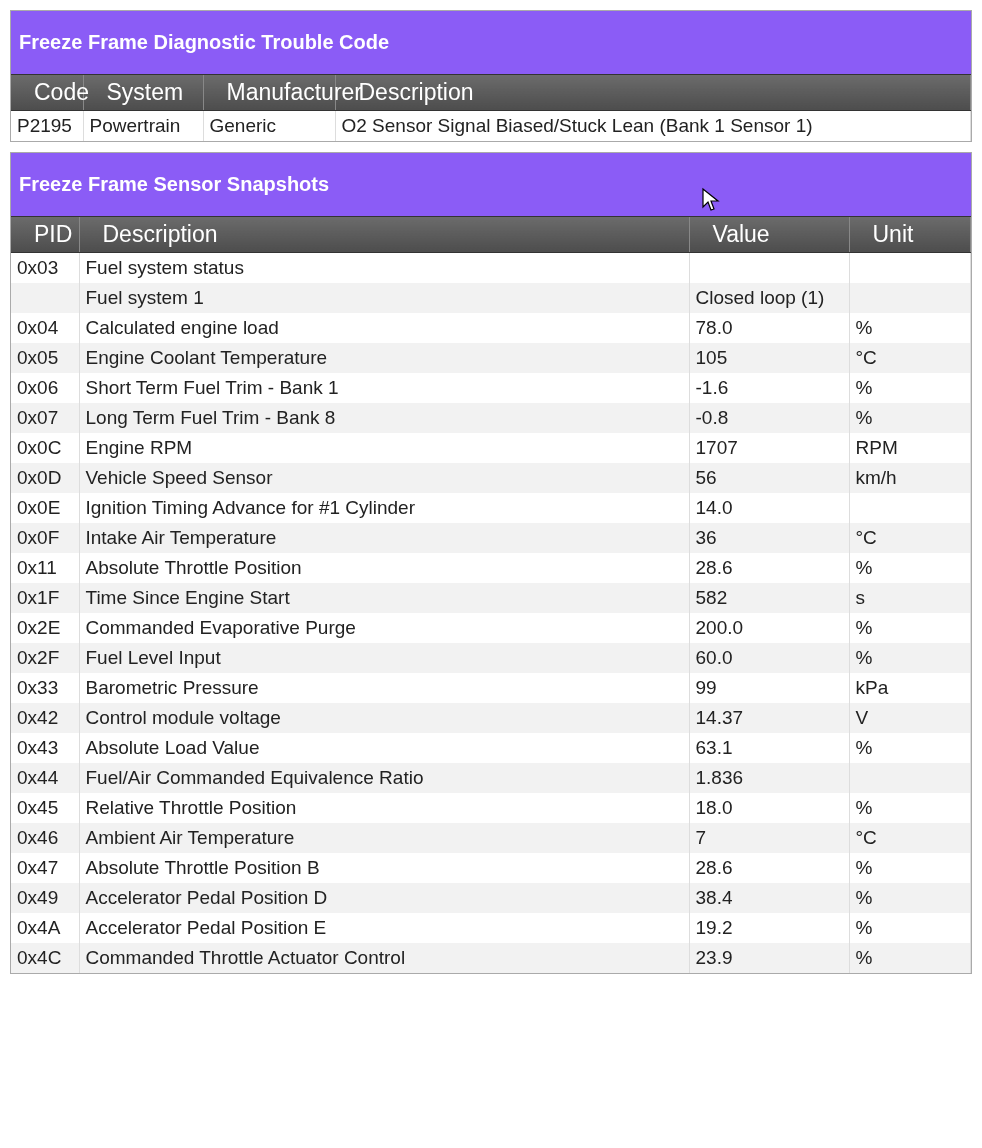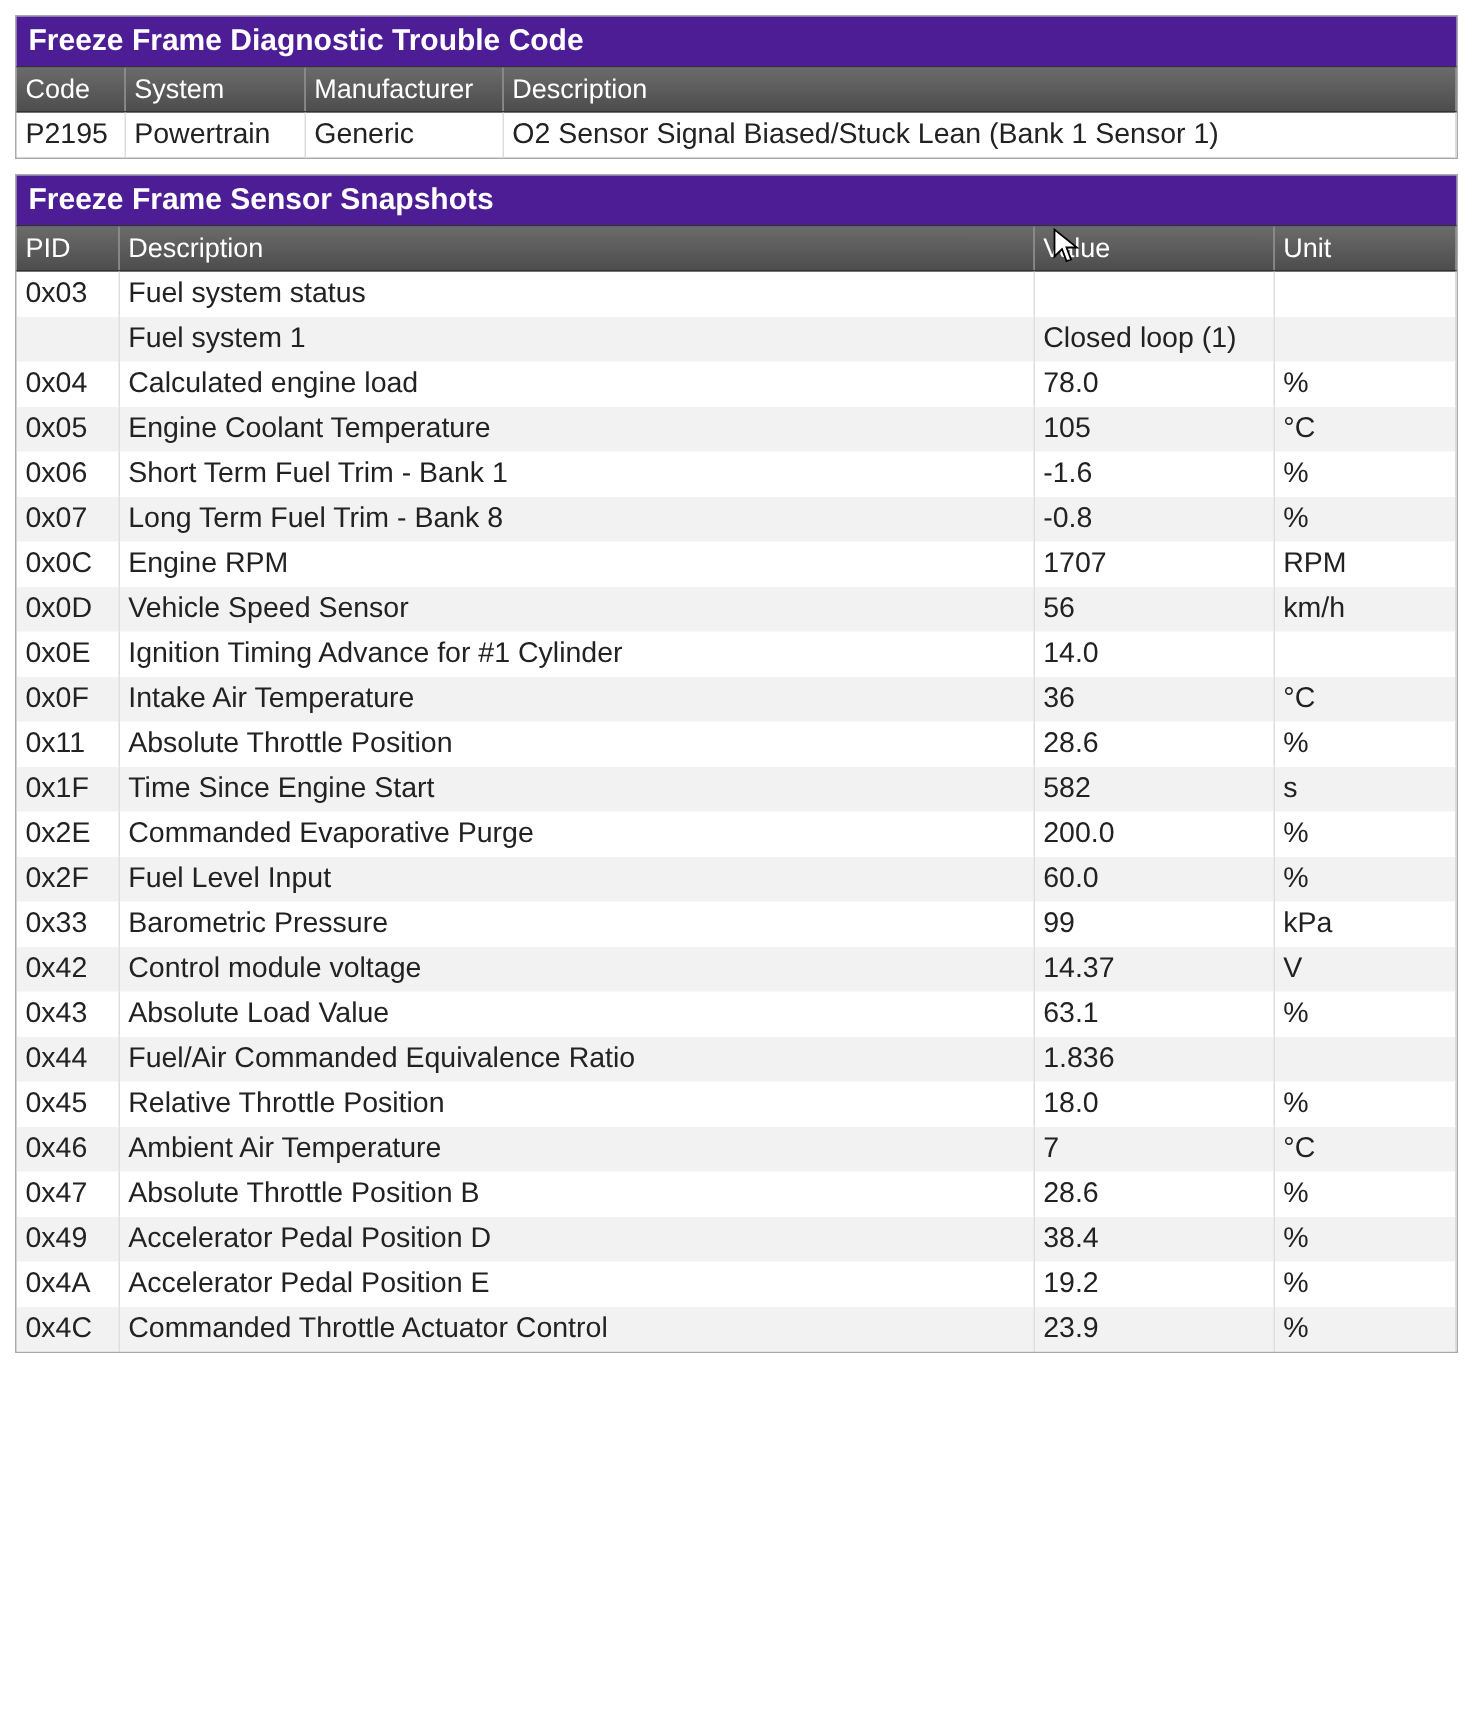--- a/index.html
+++ b/index.html
@@ -11,41 +11,41 @@
     background: #fff;
     color: #222;
     width: 982px;
   }
   .panel {
     border: 1px solid #aaa;
     margin-bottom: 10px;
     position: relative;
   }
   .panel-title {
-    background: #4c1d95;
+    background: #8b5cf6;
     color: #fff;
     font-weight: 700;
-    padding: 5px 8px;
+    padding: 20px 8px;
     font-size: 20px;
     border-bottom: 1px solid #333;
   }
   table {
     width: 100%;
     border-collapse: collapse;
     table-layout: fixed;
   }
   th {
     background: linear-gradient(#6b6b6b, #4d4d4d);
     color: #fff;
     font-weight: 400;
     text-align: left;
-    padding: 4px 6px;
+    padding: 4px 23px;
     border-right: 1px solid #888;
     border-bottom: 1px solid #333;
-    font-size: 18px;
+    font-size: 23px;
   }
   td {
     padding: 4px 6px;
     border-right: 1px solid #ddd;
     font-size: 19px;
     white-space: nowrap;
     overflow: hidden;
   }
   .dtc-table col.c1 { width: 72px; }
   .dtc-table col.c2 { width: 120px; }

